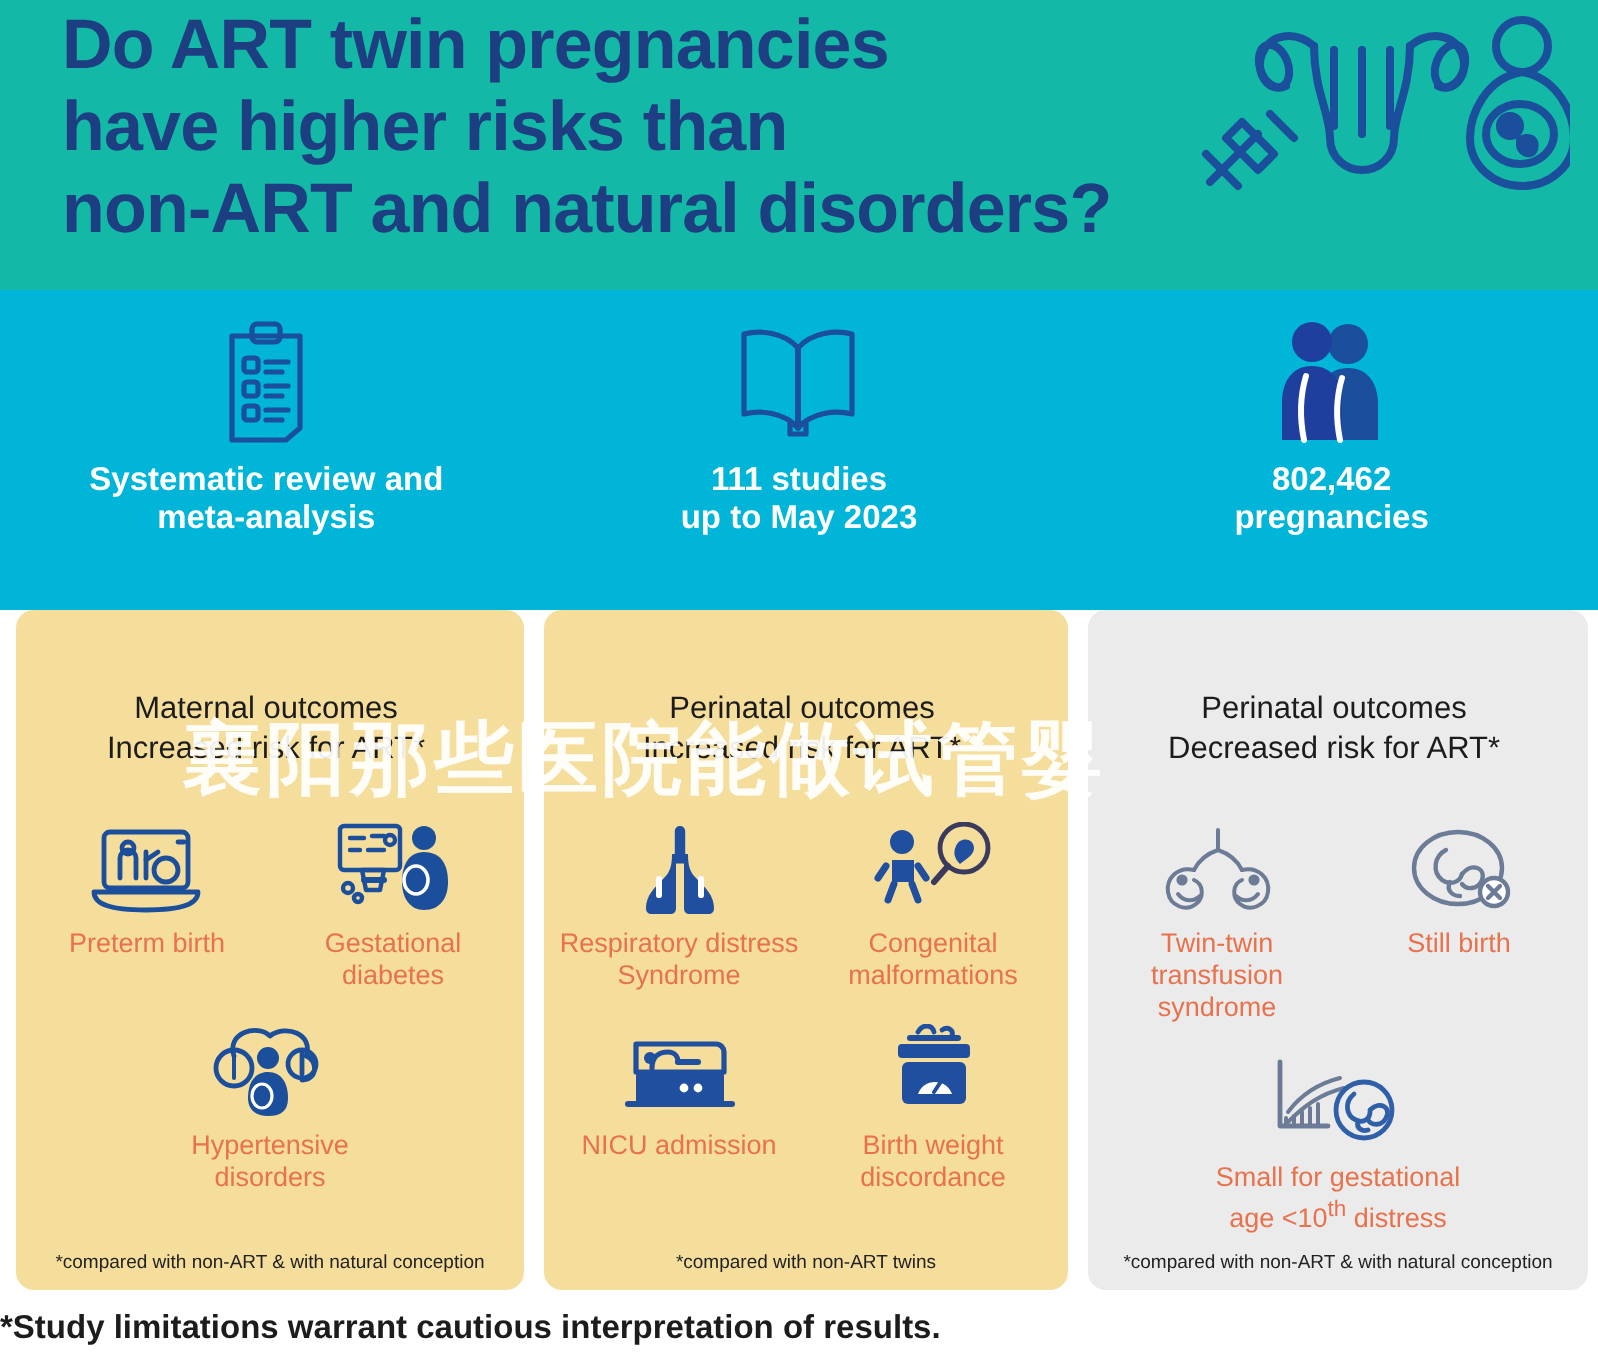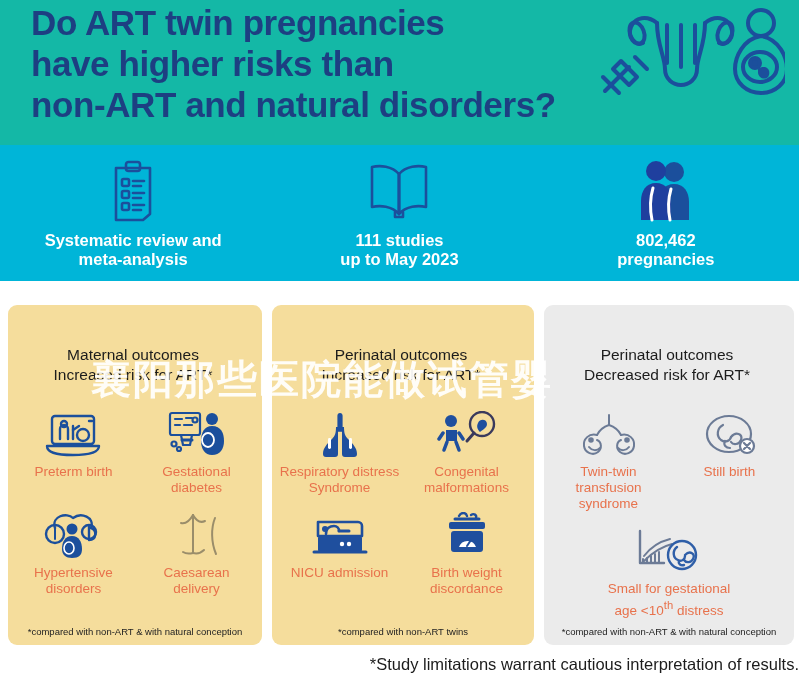--- a/index.html
+++ b/index.html
@@ -36,21 +36,21 @@
   .header-icons {
     position: absolute;
     left: 595px; top: 5px;
     width: 190px; height: 95px;
   }
 
   
   .stats-band {
     position: absolute;
     left: 0; top: 145px;
-    width: 799px; height: 136px;
+    width: 799px; height: 160px;
     background: #00b5d8;
     display: flex;
   }
   .stat {
     flex: 1;
     display: flex;
     flex-direction: column;
     align-items: center;
     justify-content: flex-start;
     padding-top: 14px;
@@ -142,23 +142,23 @@
     font-size: 9.5px;
     font-weight: normal;
     color: #222222;
   }
 
   
   .footer {
     position: absolute;
     left: 0; top: 655px;
     width: 799px;
-    text-align: right;
+    text-align: left;
     font-size: 16.5px;
-    font-weight: normal;
+    font-weight: bold;
     color: #1c1c1c;
   }
 
   
   .watermark {
     position: absolute;
     left: 0; top: 352px;
     width: 644px;
     text-align: center;
     font-size: 40px;
@@ -323,34 +323,20 @@
               <circle cx="31" cy="17" r="5.5"></circle>
               <path d="M31 24 C24 24 21 30 21 37 c0 6 4 9 10 9 7 0 10 -3 10 -9 0 -7 -3 -13 -10 -13 Z"></path>
             </g>
             <ellipse cx="28" cy="36" rx="5" ry="6" stroke="#ffffff" stroke-width="1.6" fill="none"></ellipse>
           </svg>
         </div>
         <div class="item-label">Hypertensive
 disorders</div>
       </div>
 
-      <div class="item">
-        <div class="item-icon">
-          <svg width="50" height="46" viewBox="0 0 50 46" fill="none" stroke="#9a8d6a" stroke-width="2" stroke-linecap="round" stroke-linejoin="round">
-            <path d="M22 3 C18 10 14 12 10 11"></path>
-            <path d="M22 3 C26 10 30 11 34 9"></path>
-            <path d="M22 3 v38"></path>
-            <path d="M22 41 C18 42 15 42 12 40"></path>
-            <path d="M22 41 C26 42 30 41 33 38"></path>
-            <path d="M44 6 C40 16 40 30 45 42"></path>
-          </svg>
-        </div>
-        <div class="item-label">Caesarean
-delivery</div>
-      </div>
     </div>
     <div class="panel-note">*compared with non-ART &amp; with natural conception</div>
   </div>
 
   <div class="panel yellow panel-b">
     <div class="panel-title">Perinatal outcomes
 Increased risk for ART*</div>
     <div class="items">
 
       <div class="item">

